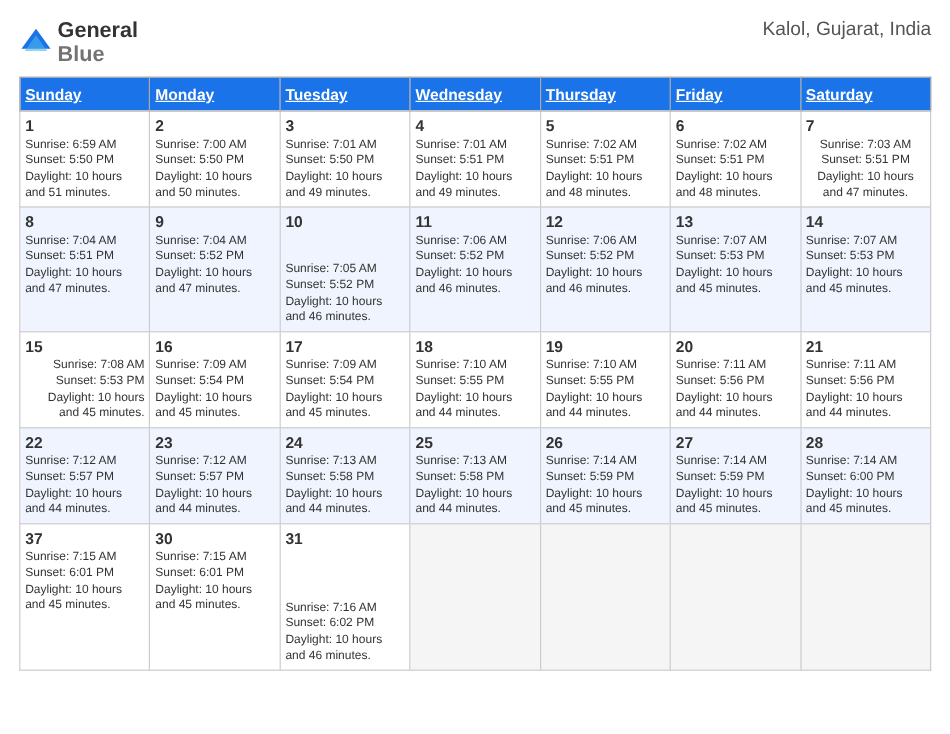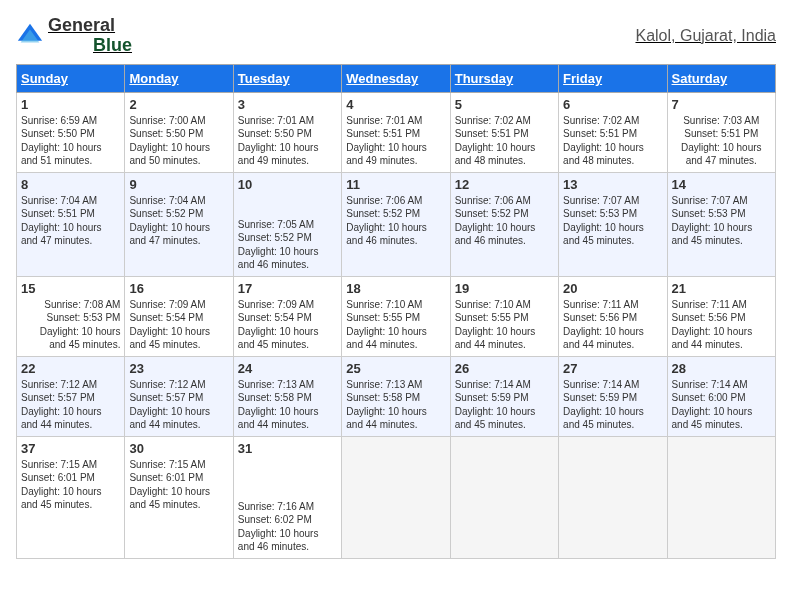--- a/index.html
+++ b/index.html
@@ -5,37 +5,36 @@
     * { box-sizing: border-box; margin: 0; padding: 0; }
     body {
       font-family: Arial, sans-serif;
       background: #fff;
       width: 792px;
       min-height: 612px;
       padding: 16px;
     }
     .header-area {
       display: flex;
-      align-items: center;
+      align-items: flex-start;
       justify-content: space-between;
       margin-bottom: 8px;
-      text-decoration: underline;
     }
     .logo {
       display: flex;
       align-items: center;
       gap: 4px;
     }
     .logo-text {
       font-size: 18px;
       font-weight: bold;
       line-height: 1.1;
     }
     .logo-general { color: #333; }
-    .logo-blue { color: #14532d; margin-left: 45px; }
+    .logo-blue { color: #737373; }
     .logo-icon {
       width: 28px;
       height: 28px;
     }
     .title-area {
       text-align: right;
     }
     .month-title {
       font-size: 32px;
       font-weight: bold;

